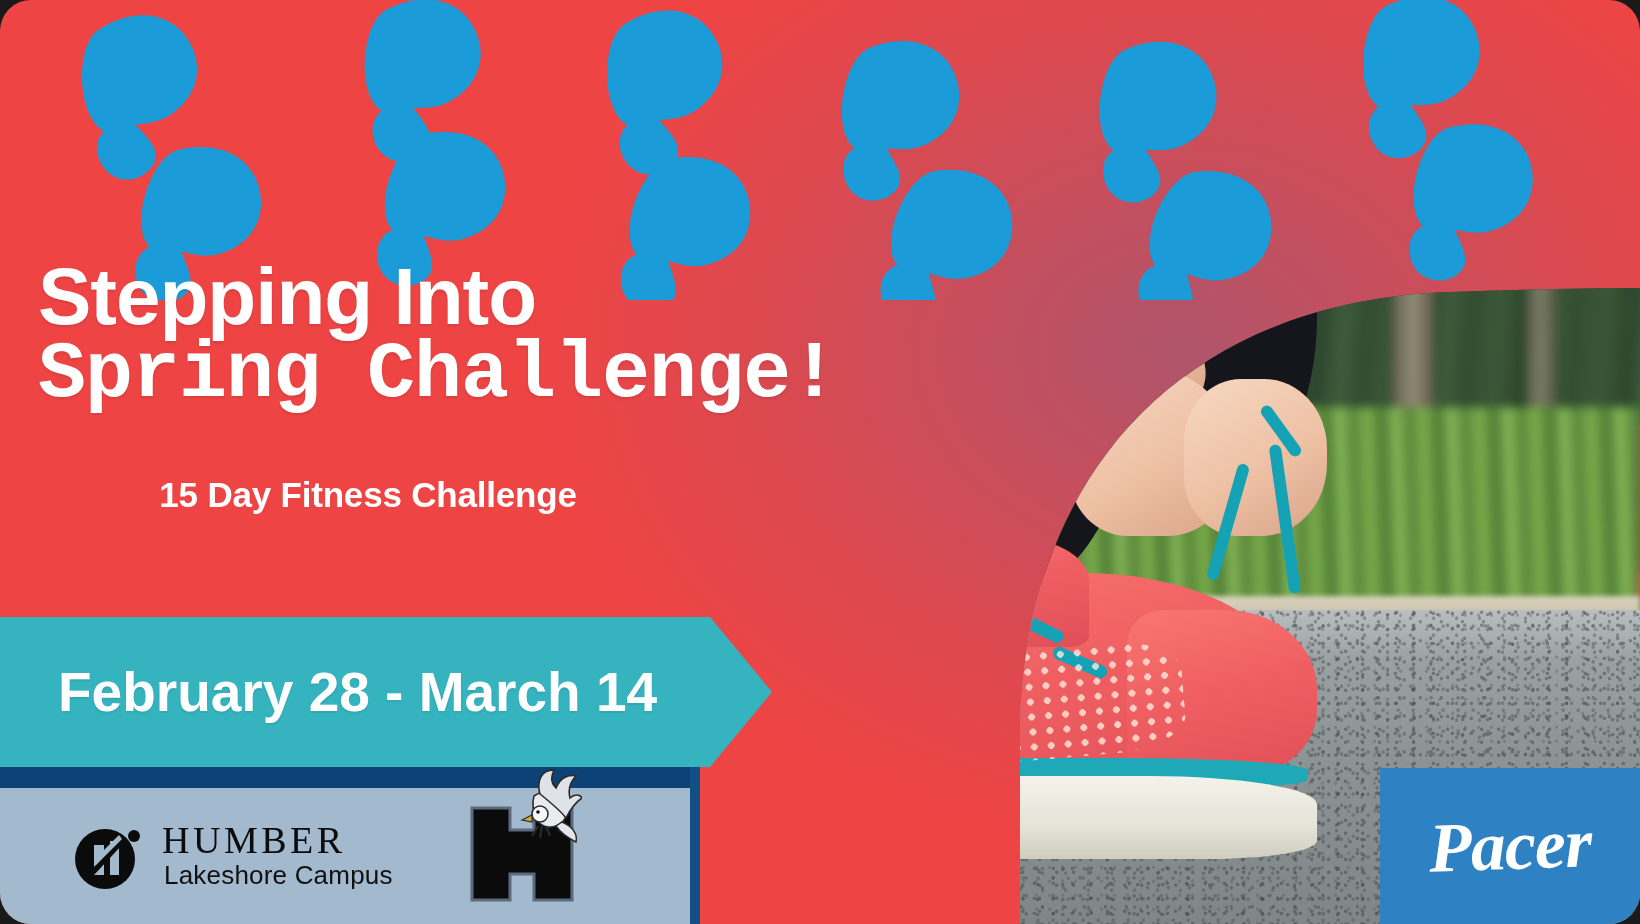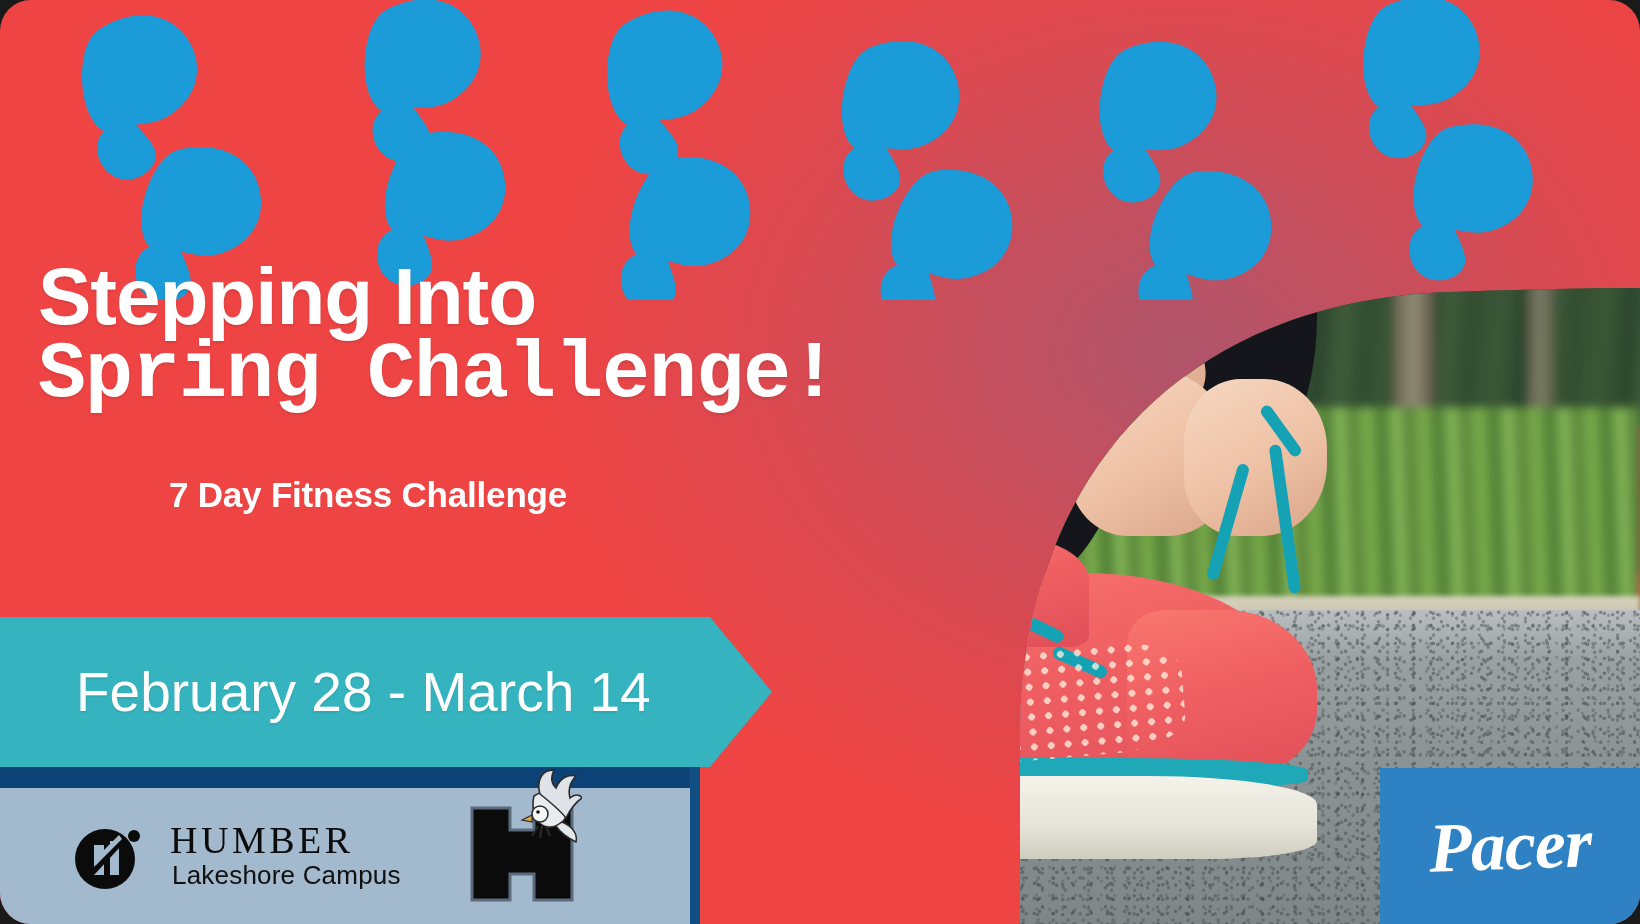--- a/index.html
+++ b/index.html
@@ -185,24 +185,24 @@
     width: 772px;
     height: 150px;
     background: #35b3be;
     -webkit-clip-path: polygon(0 0, 710px 0, 772px 50%, 710px 100%, 0 100%);
     clip-path: polygon(0 0, 710px 0, 772px 50%, 710px 100%, 0 100%);
     display: flex;
     align-items: center;
   }
   .date-text {
     color: #ffffff;
-    font-weight: 400;
+    font-weight: 700;
     font-size: 55px;
     letter-spacing: 0px;
-    padding-left: 76px;
+    padding-left: 58px;
     text-shadow: 0 2px 2px rgba(0,0,0,0.07);
   }
 
   
   .divider-strip {
     position: absolute;
     left: 0;
     top: 767px;
     width: 700px;
     height: 21px;
@@ -227,21 +227,21 @@
     background: #114e84;
   }
 
   .humber-logo {
     position: absolute;
     left: 72px;
     top: 788px;
     height: 136px;
     display: flex;
     align-items: center;
-    gap: 24px;
+    gap: 16px;
   }
   .humber-mark { position: relative; width: 74px; height: 74px; }
   .humber-words { display: flex; flex-direction: column; }
   .humber-name {
     font-family: "Liberation Serif", serif;
     font-size: 38px;
     letter-spacing: 3.5px;
     color: #0b0b0b;
     line-height: 1.05;
   }
@@ -392,21 +392,21 @@
         </g>
     </svg>
   </div>
 
   <div class="headline">
     <span class="l1">Stepping Into</span>
     <span class="l2">Spring Challenge!</span>
   </div>
 
   <div class="subhead">
-    <span>7 Day Fitness Challenge</span>
+    <span>15 Day Fitness Challenge</span>
   </div>
 
   <div class="date-band">
     <div class="date-text">February  28 - March 14</div>
   </div>
 
   <div class="divider-strip"></div>
 
   <div class="footer-band"></div>
   <div class="footer-edge"></div>

